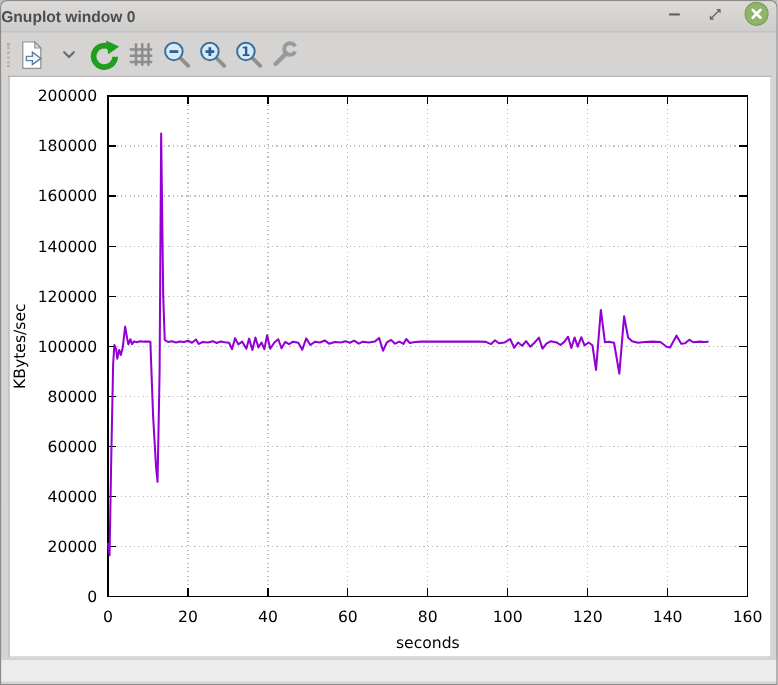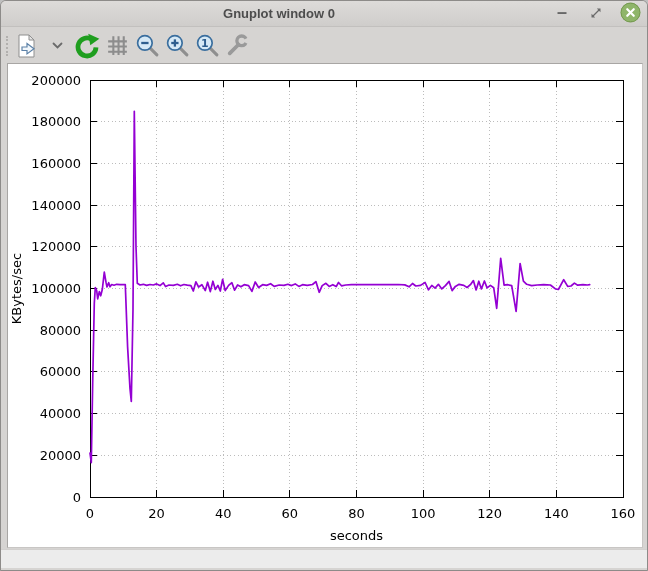--- a/index.html
+++ b/index.html
@@ -10,21 +10,21 @@
     font-family:"Liberation Sans",sans-serif;overflow:hidden;
     border-radius:6px 6px 0 0;
   }
   .titlebar{
     position:absolute;left:0;top:0;width:100%;height:26px;
     background:linear-gradient(#dddbd9,#cfcdcb);
     border-bottom:1px solid #c2c0be;
   }
   .title{
     position:absolute;left:0;right:90px;top:0;height:26px;
-    line-height:26px;text-align:center;
+    line-height:26px;
     font-size:13px;font-weight:bold;color:#4d4d4d;
   }
   .win-controls{position:absolute;right:6px;top:0;height:26px;display:flex;align-items:center;gap:12px;}
   .win-btn{display:flex;align-items:center;justify-content:center;width:22px;height:22px;cursor:default;}
   .toolbar{
     position:absolute;left:0;top:27px;width:100%;height:35px;
     background:#d6d4d2;display:flex;align-items:center;padding-left:3px;
   }
   .toolbar-handle{
     width:3px;height:20px;margin:0 4px 0 2px;

